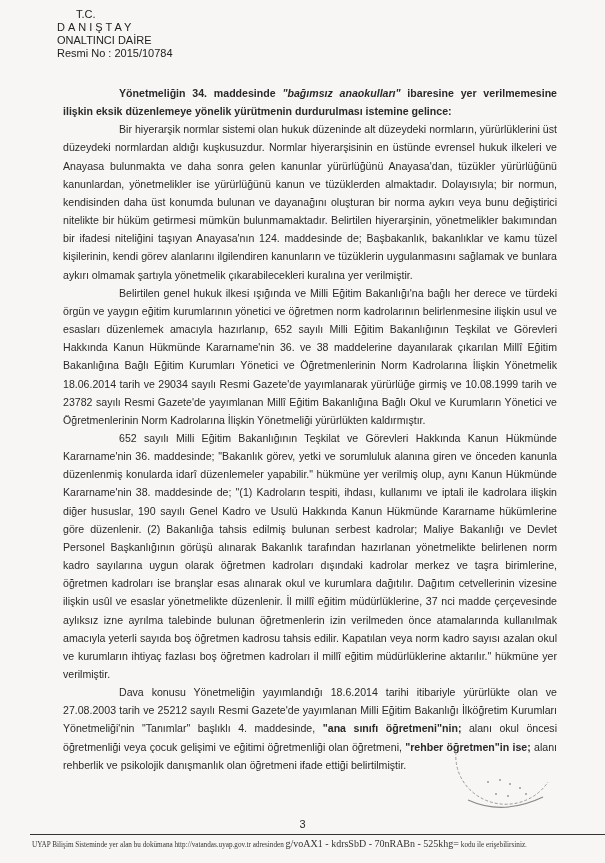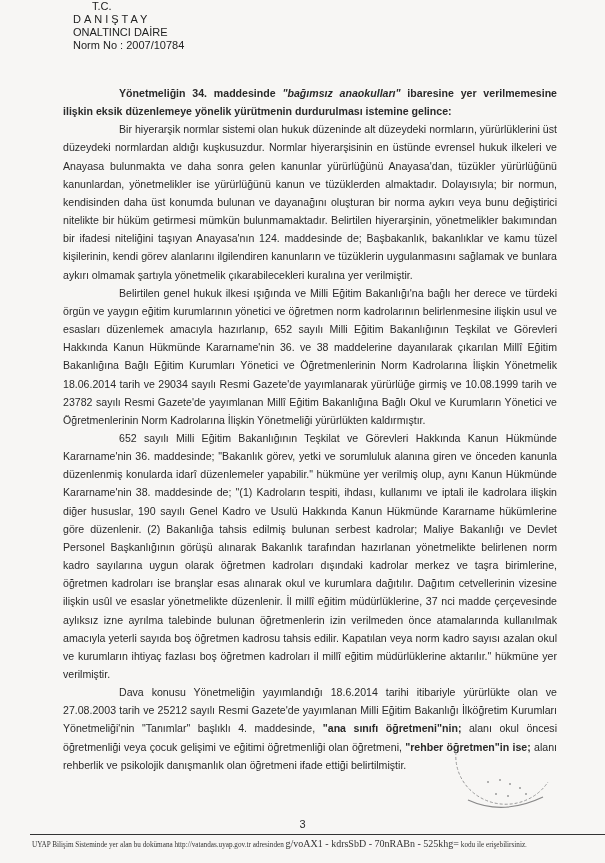--- a/index.html
+++ b/index.html
@@ -4,22 +4,22 @@
 <style>
   html, body { margin: 0; padding: 0; }
   body {
     width: 605px; height: 863px; overflow: hidden;
     background: #f7f6f4;
     font-family: "Liberation Sans", sans-serif;
     color: #2a2a2a;
     position: relative;
   }
   .header {
-    position: absolute; left: 57px; top: 0;
-    font-size: 11px; line-height: 13px; color: #222; margin-left: 16px;
+    position: absolute; left: 57px; top: 8px;
+    font-size: 11px; line-height: 13px; color: #222;
   }
   .header .tc { padding-left: 19px; }
   .header .danistay { letter-spacing: 3px; }
   .body-text {
     position: absolute; left: 63px; top: 84px; width: 494px;
     font-size: 10.6px; line-height: 18.15px;
     text-align: justify;
   }
   .body-text p { margin: 0; text-indent: 56px; }
   .lead { font-weight: bold; }
@@ -44,22 +44,22 @@
   }
 </style>
 </head>
 <body>
 
 <div class="header">
   <div class="tc">T.C.</div>
   <div class="danistay">DANIŞTAY</div>
   <div>ONALTINCI DAİRE</div>
   <div>
-    <span>Norm No :</span>
-    <span>2007/10784</span>
+    <span>Resmi No :</span>
+    <span>2015/10784</span>
   </div>
 </div>
 
 <div class="body-text">
   <p class="lead">
     <span>Yönetmeliğin 34. maddesinde </span><i>"bağımsız anaokulları"</i><span> ibaresine yer verilmemesine ilişkin eksik düzenlemeye yönelik yürütmenin durdurulması istemine gelince:</span>
   </p>
   <p>Bir hiyerarşik normlar sistemi olan hukuk düzeninde alt düzeydeki normların, yürürlüklerini üst düzeydeki normlardan aldığı kuşkusuzdur. Normlar hiyerarşisinin en üstünde evrensel hukuk ilkeleri ve Anayasa bulunmakta ve daha sonra gelen kanunlar yürürlüğünü Anayasa'dan, tüzükler yürürlüğünü kanunlardan, yönetmelikler ise yürürlüğünü kanun ve tüzüklerden almaktadır. Dolayısıyla; bir normun, kendisinden daha üst konumda bulunan ve dayanağını oluşturan bir norma aykırı veya bunu değiştirici nitelikte bir hüküm getirmesi mümkün bulunmamaktadır. Belirtilen hiyerarşinin, yönetmelikler bakımından bir ifadesi niteliğini taşıyan Anayasa'nın 124. maddesinde de; Başbakanlık, bakanlıklar ve kamu tüzel kişilerinin, kendi görev alanlarını ilgilendiren kanunların ve tüzüklerin uygulanmasını sağlamak ve bunlara aykırı olmamak şartıyla yönetmelik çıkarabilecekleri kuralına yer verilmiştir.</p>
   <p>Belirtilen genel hukuk ilkesi ışığında ve Milli Eğitim Bakanlığı'na bağlı her derece ve türdeki örgün ve yaygın eğitim kurumlarının yönetici ve öğretmen norm kadrolarının belirlenmesine ilişkin usul ve esasları düzenlemek amacıyla hazırlanıp, 652 sayılı Milli Eğitim Bakanlığının Teşkilat ve Görevleri Hakkında Kanun Hükmünde Kararname'nin 36. ve 38 maddelerine dayanılarak çıkarılan Millî Eğitim Bakanlığına Bağlı Eğitim Kurumları Yönetici ve Öğretmenlerinin Norm Kadrolarına İlişkin Yönetmelik 18.06.2014 tarih ve 29034 sayılı Resmi Gazete'de yayımlanarak yürürlüğe girmiş ve 10.08.1999 tarih ve 23782 sayılı Resmi Gazete'de yayımlanan Millî Eğitim Bakanlığına Bağlı Okul ve Kurumların Yönetici ve Öğretmenlerinin Norm Kadrolarına İlişkin Yönetmeliği yürürlükten kaldırmıştır.</p>
   <p>652 sayılı Milli Eğitim Bakanlığının Teşkilat ve Görevleri Hakkında Kanun Hükmünde Kararname'nin 36. maddesinde; "Bakanlık görev, yetki ve sorumluluk alanına giren ve önceden kanunla düzenlenmiş konularda idarî düzenlemeler yapabilir." hükmüne yer verilmiş olup, aynı Kanun Hükmünde Kararname'nin 38. maddesinde de; "(1) Kadroların tespiti, ihdası, kullanımı ve iptali ile kadrolara ilişkin diğer hususlar, 190 sayılı Genel Kadro ve Usulü Hakkında Kanun Hükmünde Kararname hükümlerine göre düzenlenir. (2) Bakanlığa tahsis edilmiş bulunan serbest kadrolar; Maliye Bakanlığı ve Devlet Personel Başkanlığının görüşü alınarak Bakanlık tarafından hazırlanan yönetmelikte belirlenen norm kadro sayılarına uygun olarak öğretmen kadroları dışındaki kadrolar merkez ve taşra birimlerine, öğretmen kadroları ise branşlar esas alınarak okul ve kurumlara dağıtılır. Dağıtım cetvellerinin vizesine ilişkin usûl ve esaslar yönetmelikte düzenlenir. İl millî eğitim müdürlüklerine, 37 nci madde çerçevesinde aylıksız izne ayrılma talebinde bulunan öğretmenlerin izin verilmeden önce atamalarında kullanılmak amacıyla yeterli sayıda boş öğretmen kadrosu tahsis edilir. Kapatılan veya norm kadro sayısı azalan okul ve kurumların ihtiyaç fazlası boş öğretmen kadroları il millî eğitim müdürlüklerine aktarılır." hükmüne yer verilmiştir.</p>

